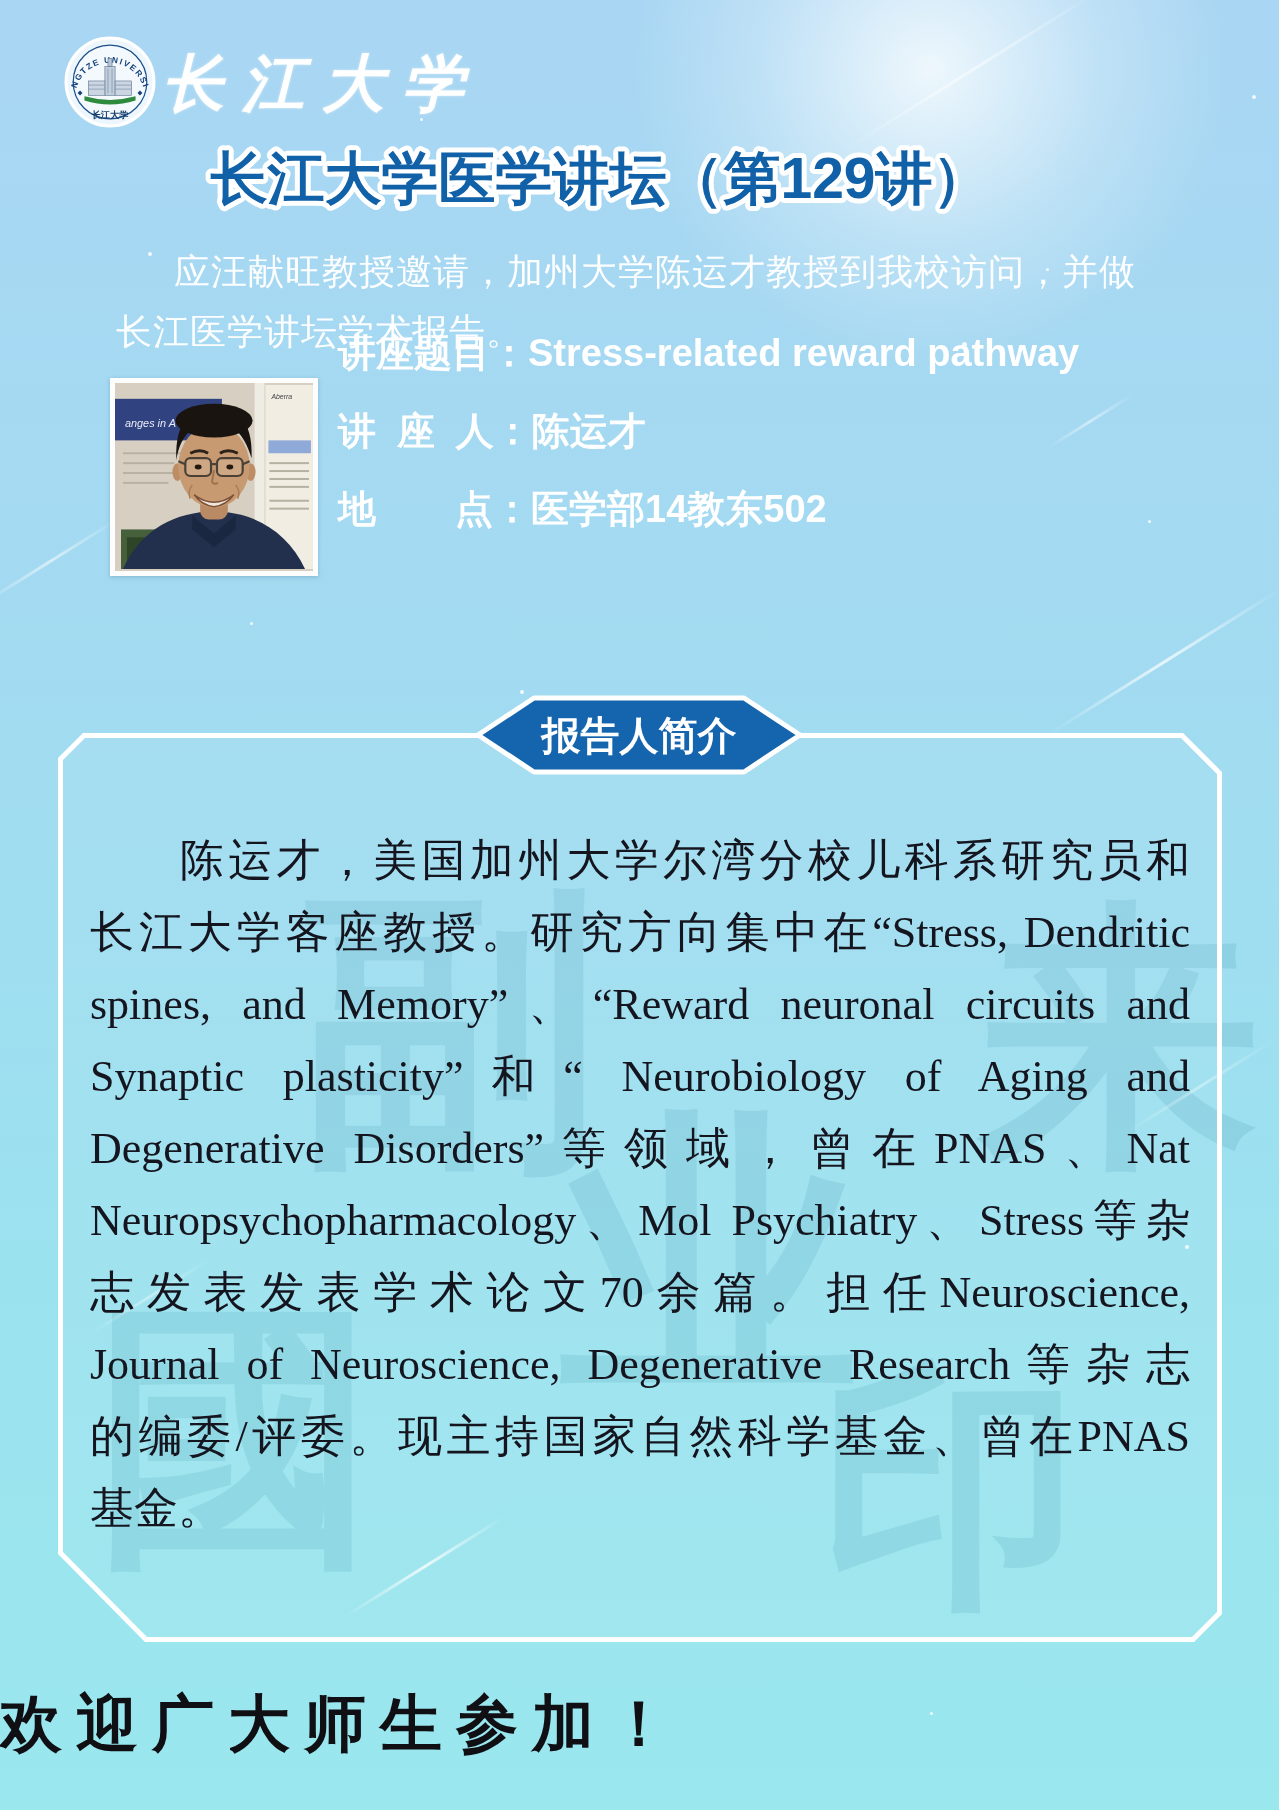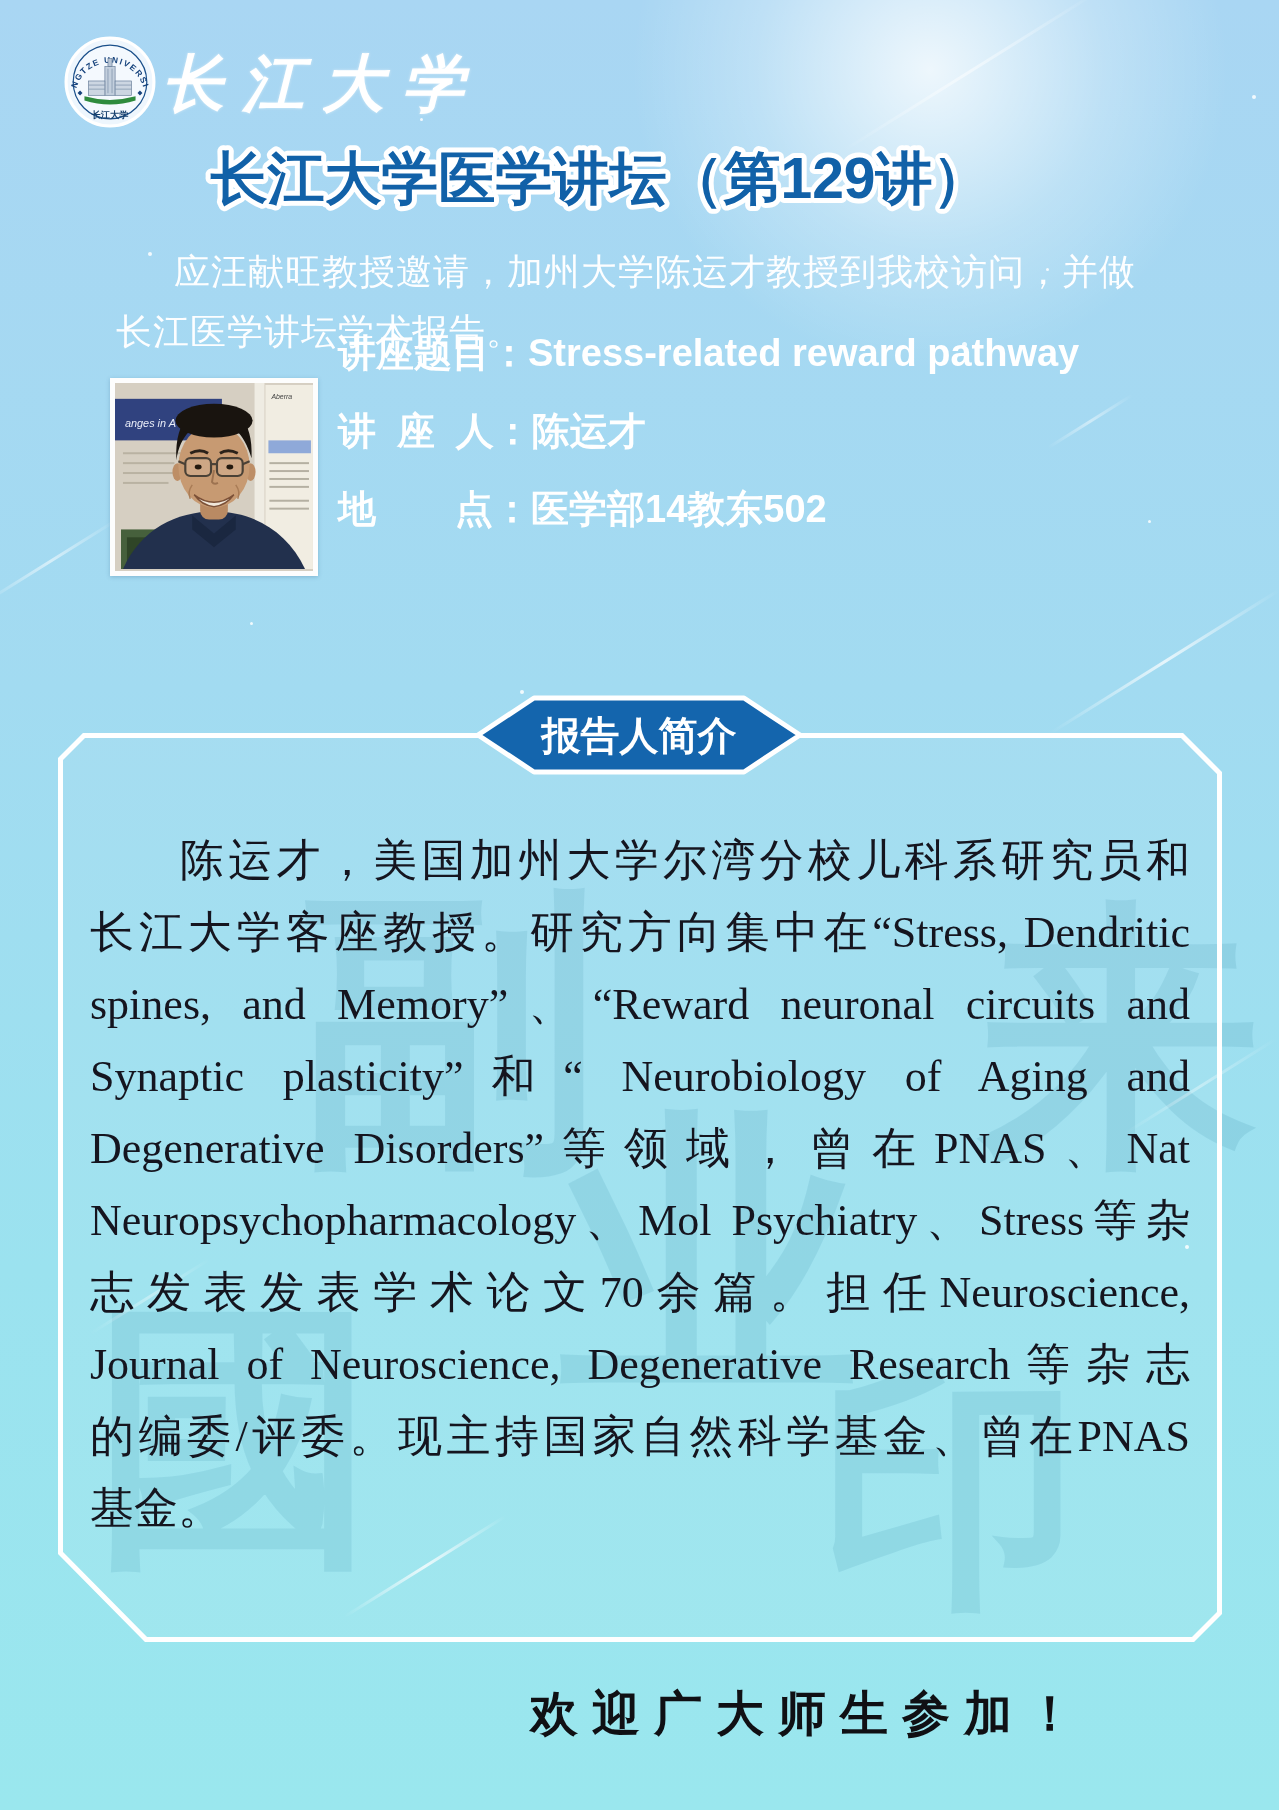--- a/index.html
+++ b/index.html
@@ -43,23 +43,23 @@
   .bio-box-border{position:absolute;left:58px;top:733px;width:1164px;height:909px;}
   .banner{position:absolute;left:474px;top:692px;width:330px;height:86px;}
   .banner text{font-family:"Liberation Sans",sans-serif;font-size:39px;font-weight:700;fill:#ffffff;}
   
   .bio{position:absolute;left:90px;top:825px;width:1100px;color:#15151f;
     font-family:"Liberation Serif","DejaVu Serif",serif;font-size:44px;line-height:72px;}
   .bio .line{text-align:justify;text-align-last:justify;}
   .bio .line.first{text-indent:90px;}
   .bio .line.last{text-align:left;text-align-last:left;}
   
-  .welcome{position:absolute;left:0;top:1682px;width:1088px;text-align:right;
+  .welcome{position:absolute;left:0;top:1682px;width:1088px;text-align:left;
     font-family:"Liberation Serif","DejaVu Serif",serif;font-weight:700;
-    font-size:48px;letter-spacing:14px;color:#101014;}
+    font-size:62px;letter-spacing:14px;color:#101014;}
 </style>
 </head>
 <body>
 
 <div class="poster">
 
   <div class="glow"></div>
   <span class="wm" style="left:300px;top:880px;font-size:300px;">副</span>
   <span class="wm" style="left:560px;top:1110px;font-size:300px;">业</span>
   <span class="wm" style="left:95px;top:1300px;font-size:280px;">國</span>

